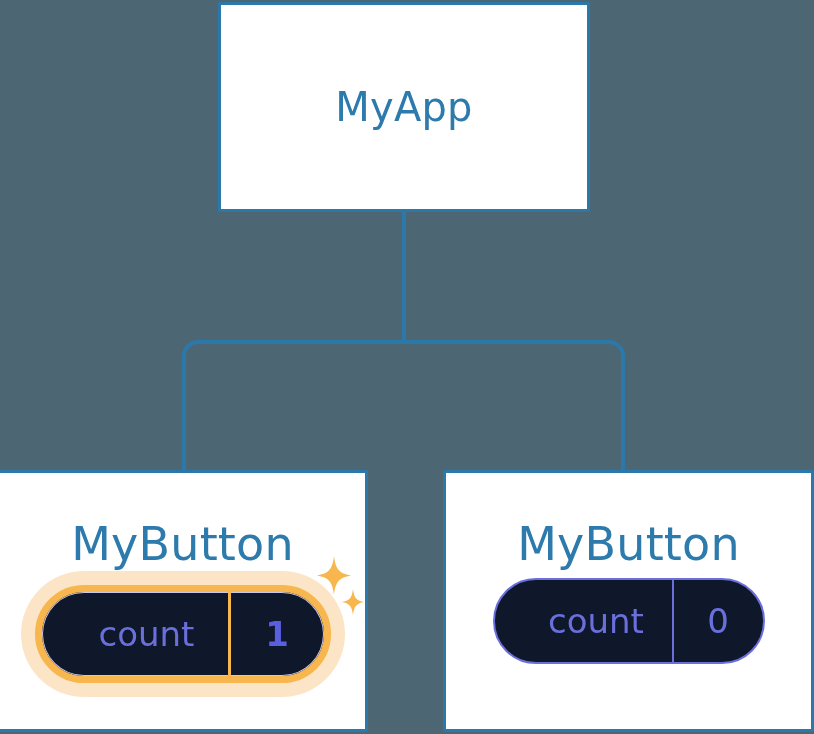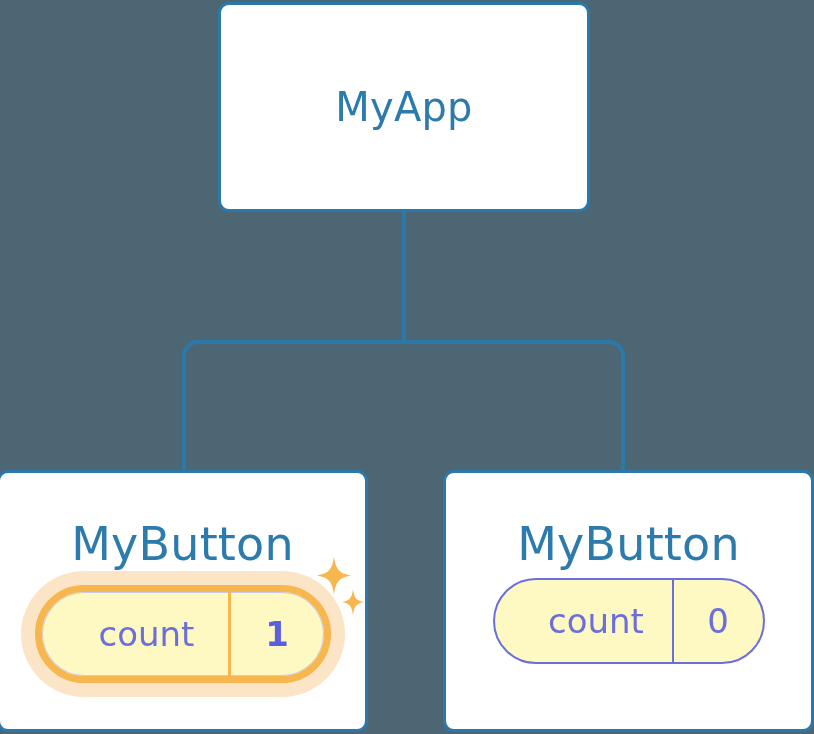--- a/index.html
+++ b/index.html
@@ -27,21 +27,21 @@
     width: 814px;
     height: 734px;
   }
 
   
   .node {
     position: absolute;
     box-sizing: border-box;
     background: #ffffff;
     border: 3px solid #2b79ab;
-    border-radius: 11px;
+    border-radius: 2px;
   }
 
   .node-title {
     position: absolute;
     left: 0;
     width: 100%;
     text-align: center;
     color: #2d7aac;
     letter-spacing: 0.2px;
     white-space: nowrap;
@@ -84,21 +84,21 @@
     left: 50%;
     transform: translateX(-50%);
     top: 105px;
   }
 
   .pill {
     position: relative;
     display: flex;
     align-items: stretch;
     box-sizing: border-box;
-    background: #fef9c3;
+    background: #0f172a;
     border: 2px solid #6b6fdb;
     border-radius: 999px;
     height: 86px;
     overflow: hidden;
   }
   .pill-key,
   .pill-val {
     display: flex;
     align-items: center;
     justify-content: center;

